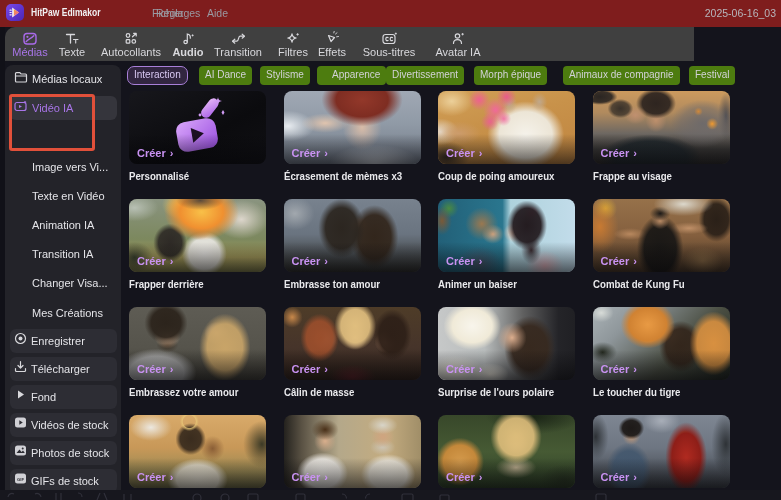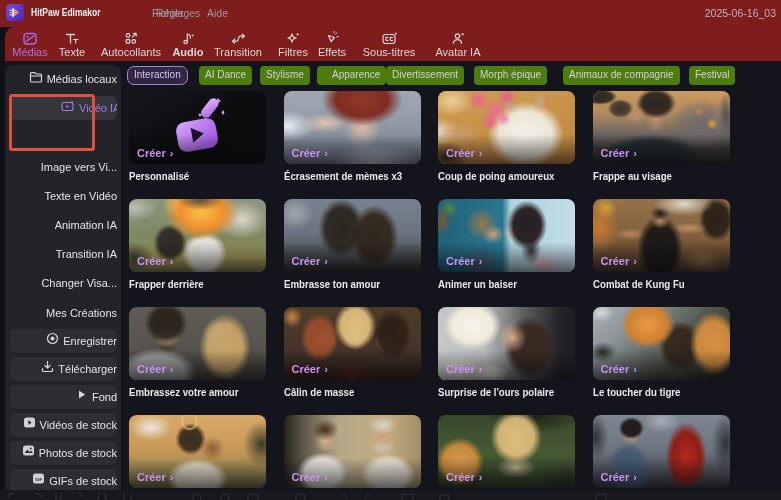--- a/index.html
+++ b/index.html
@@ -9,35 +9,35 @@
 
 
 #topbar { position:absolute; left:0; top:0; width:781px; height:27px; background:#7f1d1d; }
 #logo { position:absolute; left:6px; top:4px; width:18px; height:17px; border-radius:5px;
   background:linear-gradient(135deg,#7a4ae8 0%,#5c32cc 60%,#4c28b0 100%); }
 #title { position:absolute; left:31px; top:6px; font-size:11.5px; font-weight:bold; color:#f0f0f2; transform:scaleX(0.74); transform-origin:left center; white-space:nowrap; }
 .menu { position:absolute; top:7px; font-size:10.5px; color:#9a9aa2; }
 #date { position:absolute; right:5px; top:7px; font-size:10.5px; color:#b6b6bc; }
 
 
-#toolbar { position:absolute; left:5px; top:27px; width:776px; height:34px; background:#7f1d1d;
+#toolbar { position:absolute; left:5px; top:27px; width:689px; height:34px; background:#404040;
   border-radius:10px 0 0 0; }
 .titem { position:absolute; top:4px; text-align:center; }
 .titem .lbl { display:block; font-size:11px; color:#d8d8dc; margin-top:0px; }
 .titem svg { display:block; margin:0 auto; }
 .titem.active .lbl { color:#a875e8; }
 
 
 #sidebar { position:absolute; left:5px; top:65px; width:116px; height:426px; background:#232329;
   border-radius:8px 8px 0 0; }
 .srow { position:absolute; left:5px; width:107px; height:24px; line-height:24px; font-size:11px;
-  color:#e4e4e8; white-space:nowrap; overflow:hidden;text-align:right; }
+  color:#e4e4e8; white-space:nowrap; overflow:hidden; }
 .srow .ic { display:inline-block; vertical-align:middle; margin:0 4px 2px 4px; }
 .srow .noic { padding-left:22px; }
-.srow.sel { background:#35353c; border-radius:6px; color:#a875e8;padding-left:47px; }
+.srow.sel { background:#35353c; border-radius:6px; color:#a875e8; }
 .srow.purple { color:#9a63dd; }
 .srow.pill { background:#2d2d34; border-radius:6px; }
 
 
 #redbox { position:absolute; left:9px; top:94px; width:86px; height:57px;
   border:3px solid #e1503a; border-radius:3px; z-index:30; }
 
 
 .chip { position:absolute; top:66px; height:19px; line-height:18px; padding:0 6px;
   background:#4d7c0f; border-radius:4px; font-size:10px; color:#d2d2d7; }

